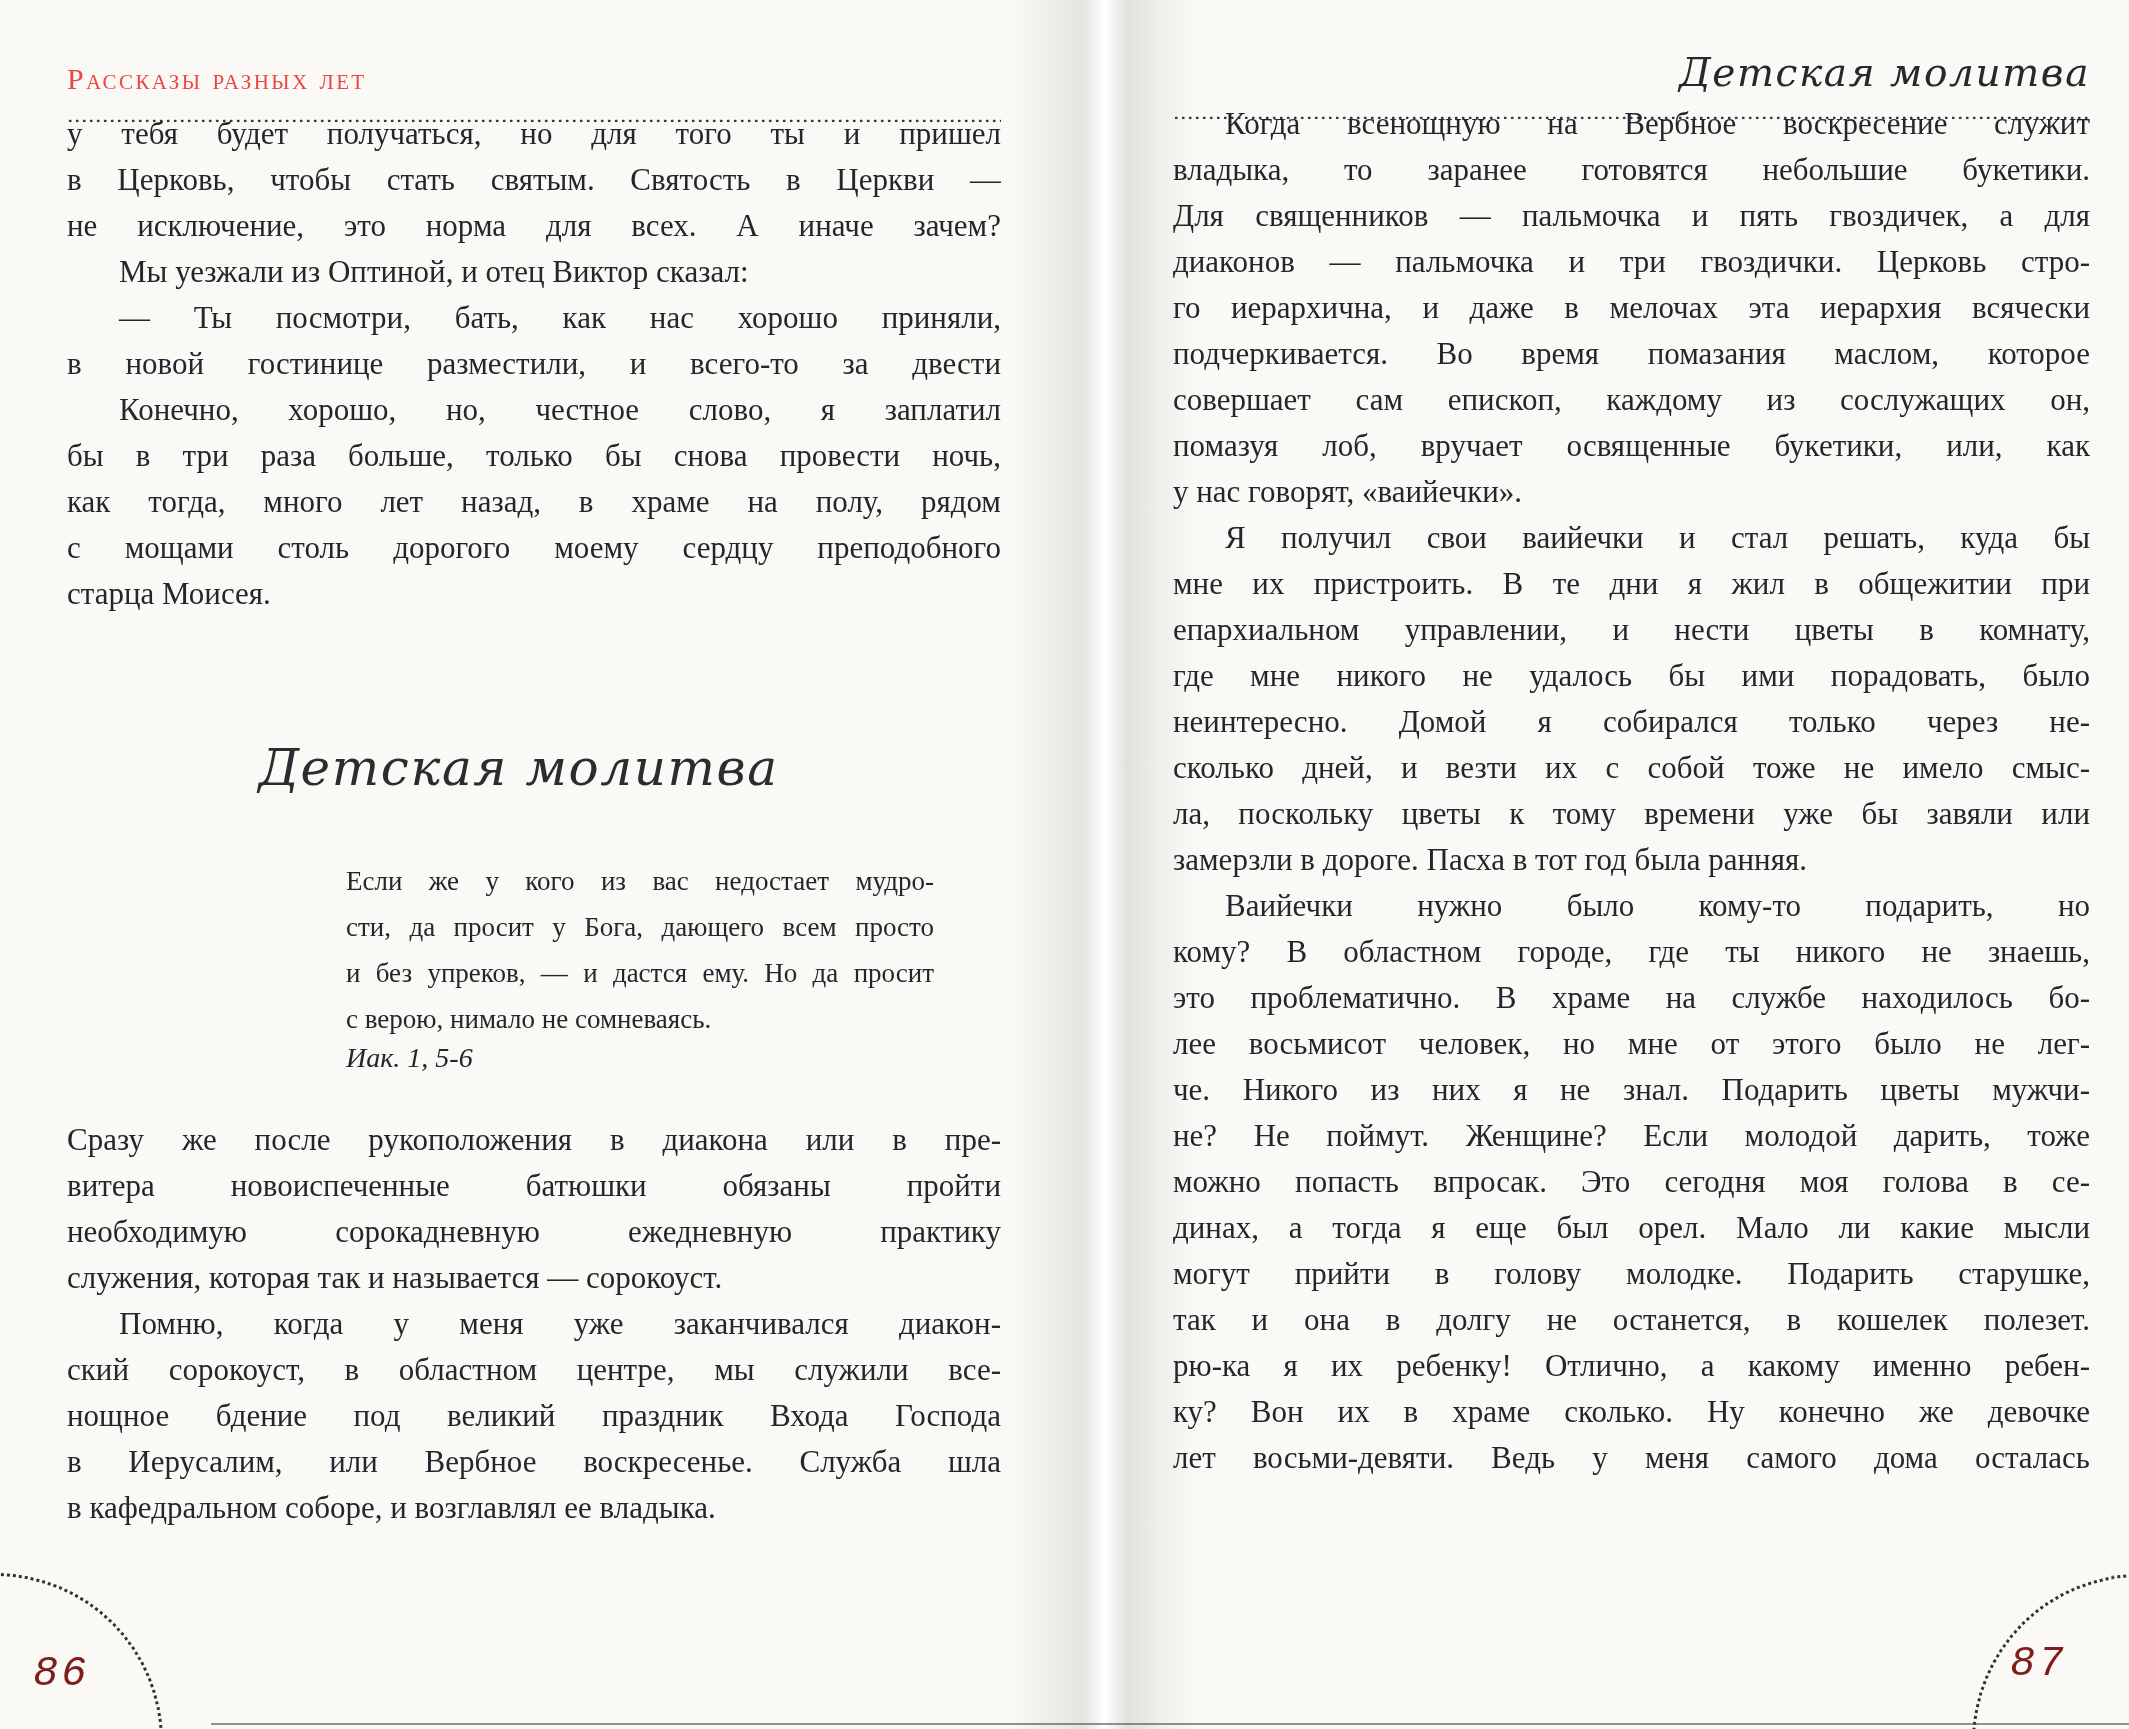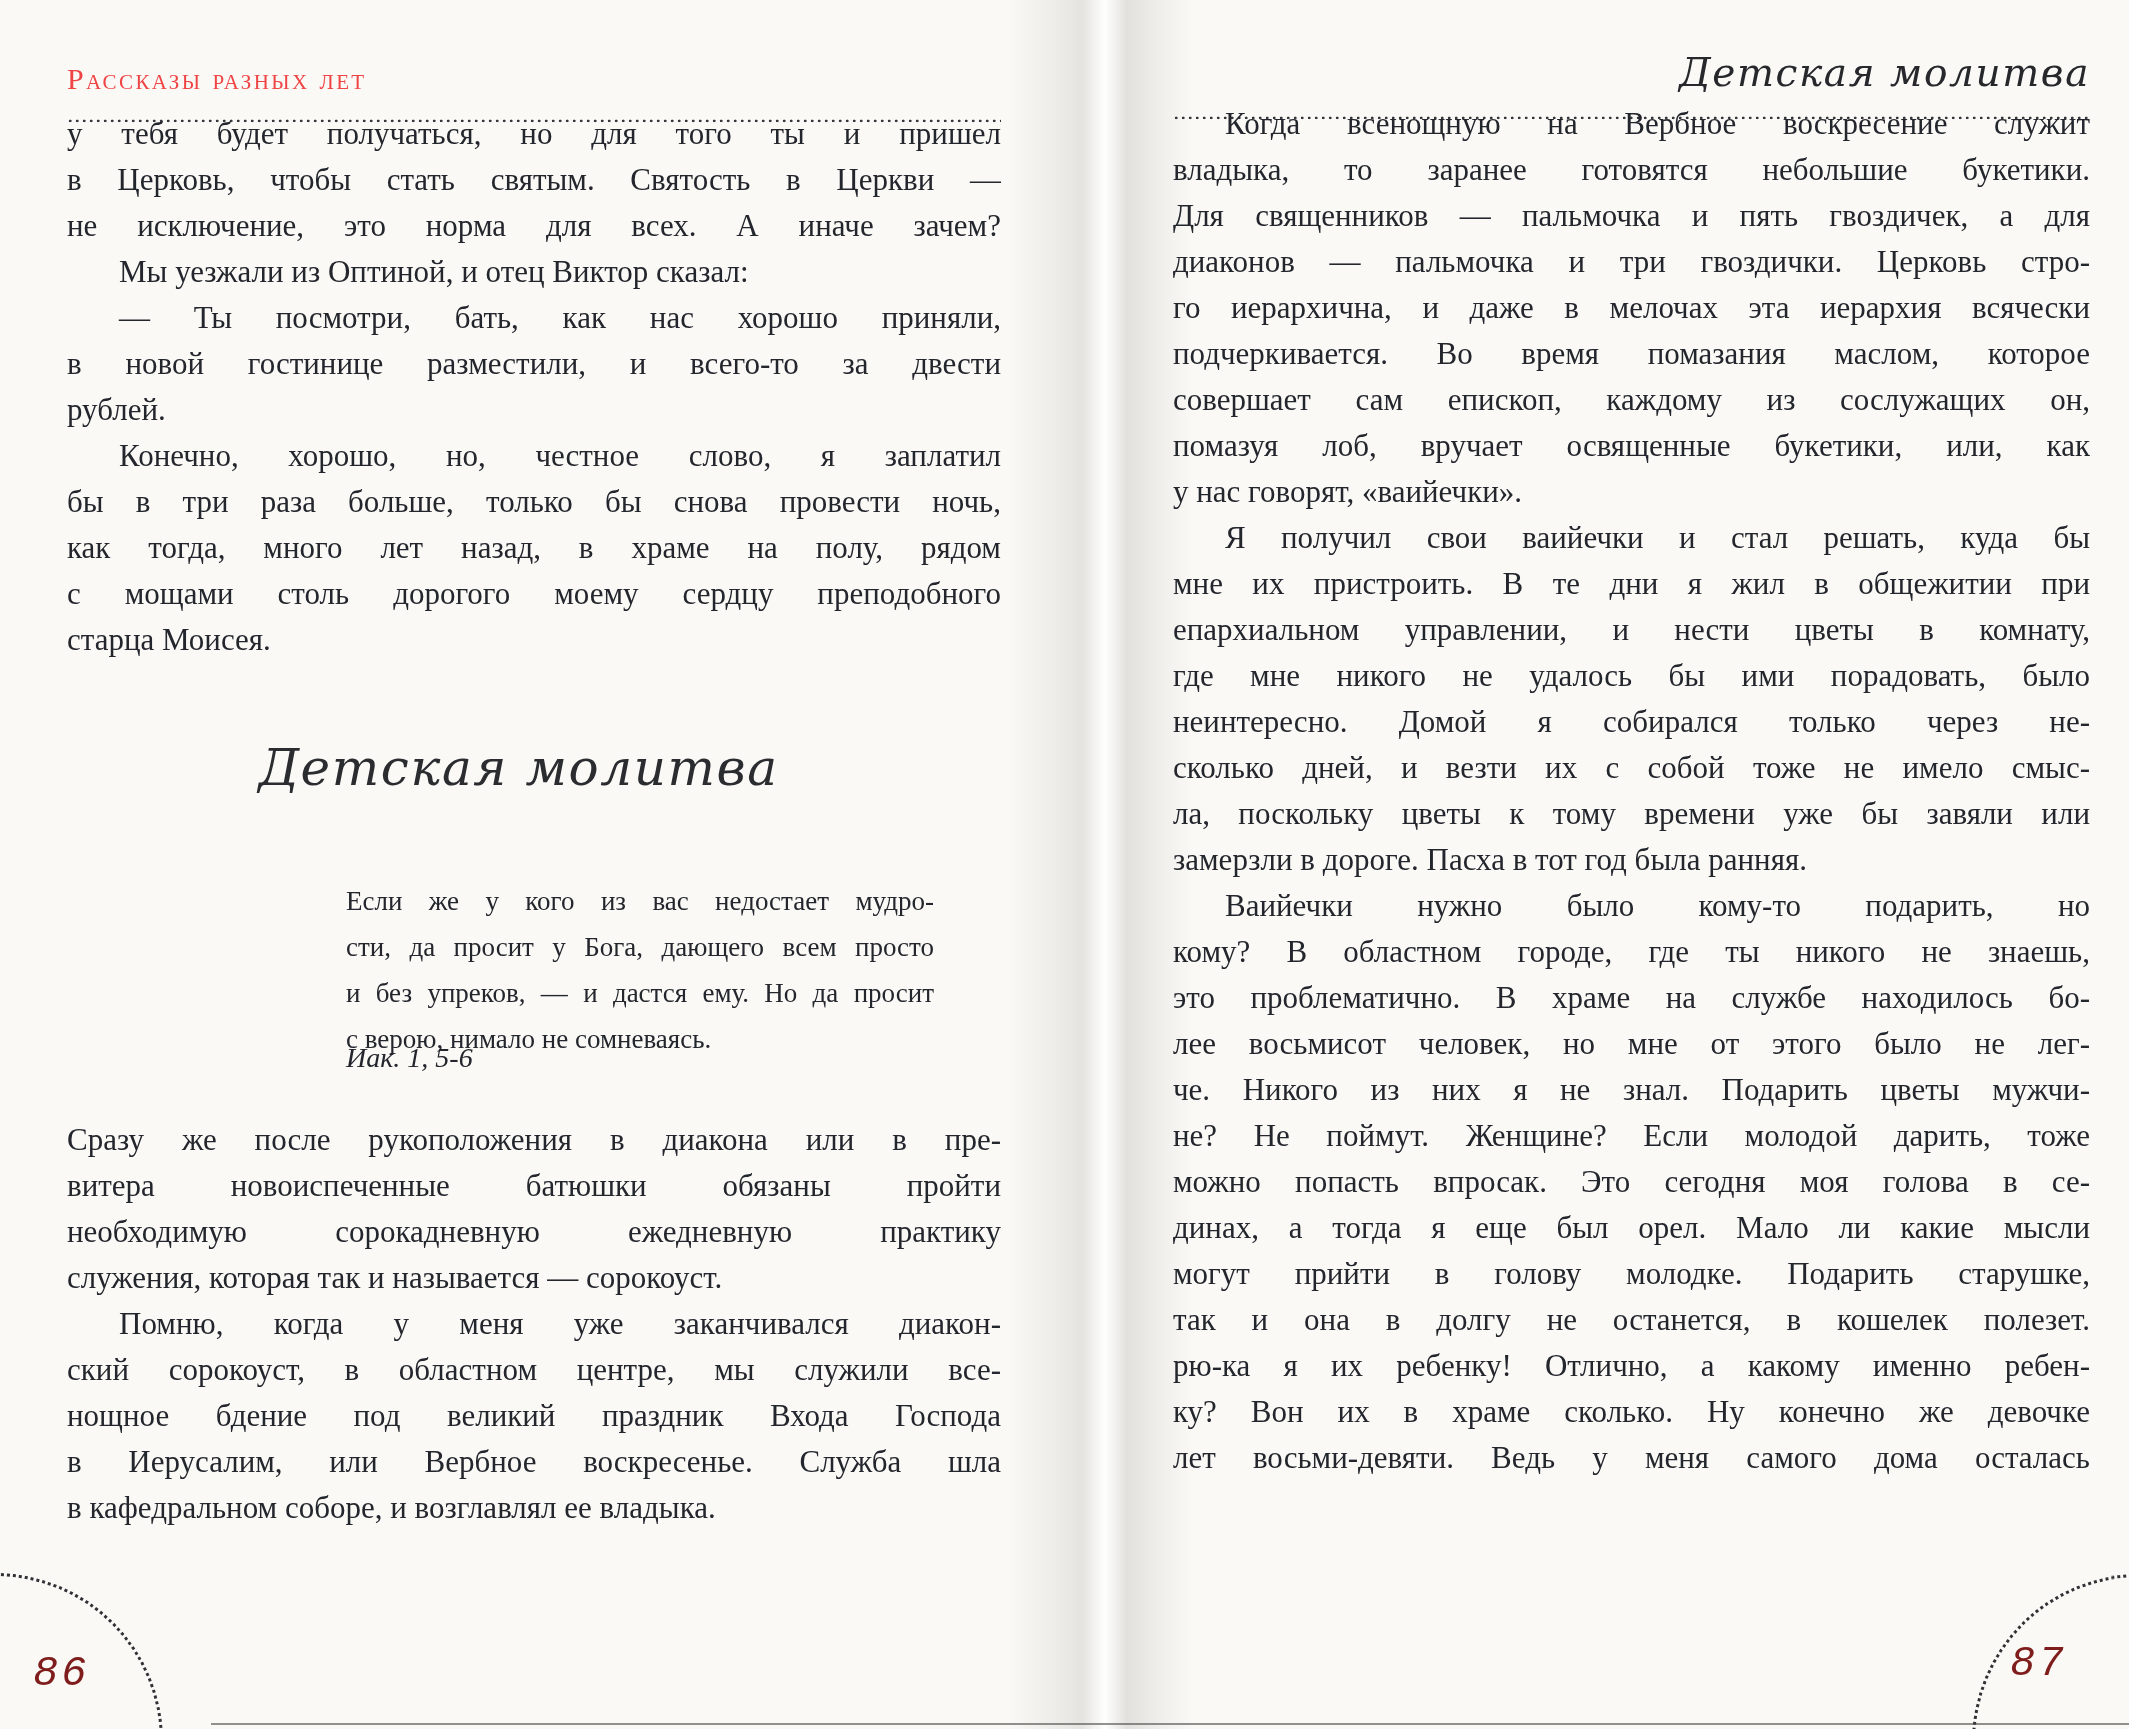--- a/index.html
+++ b/index.html
@@ -56,21 +56,21 @@
     position:absolute;left:0;right:31px;top:723px;
     text-align:center;
     font-style:italic;
     font-family:"DejaVu Serif", serif;
     font-size:50px;letter-spacing:1.6px;
     color:#2a2c30;line-height:90px;
   }
 
   
   #epigraph{
-    position:absolute;left:279px;top:878px;width:588px;
+    position:absolute;left:279px;top:858px;width:588px;
     font-size:27px;
   }
   #epigraph-source{
     position:absolute;left:279px;top:1039px;width:503px;
     font-style:italic;font-size:28px;line-height:38px;
     color:#23262c;
   }
 
   #right-body{top:101px;}
 
@@ -121,21 +121,20 @@
     <div class="runhead-left">Рассказы разных лет</div>
     <div class="dotrule"></div>
 
     <div class="textblock" id="left-body-top">
         <div class="line j">у тебя будет получаться, но для того ты и пришел</div>
         <div class="line j">в Церковь, чтобы стать святым. Святость в Церкви —</div>
         <div class="line j">не исключение, это норма для всех. А иначе зачем?</div>
         <div class="line in">Мы уезжали из Оптиной, и отец Виктор сказал:</div>
         <div class="line j in">— Ты посмотри, бать, как нас хорошо приняли,</div>
         <div class="line j">в новой гостинице разместили, и всего-то за двести</div>
-        <div class="line">рублей.</div>
         <div class="line j in">Конечно, хорошо, но, честное слово, я заплатил</div>
         <div class="line j">бы в три раза больше, только бы снова провести ночь,</div>
         <div class="line j">как тогда, много лет назад, в храме на полу, рядом</div>
         <div class="line j">с мощами столь дорогого моему сердцу преподобного</div>
         <div class="line">старца Моисея.</div>
       </div>
 
     <div class="section-heading">Детская молитва</div>
 
     <div class="textblock" id="epigraph">

